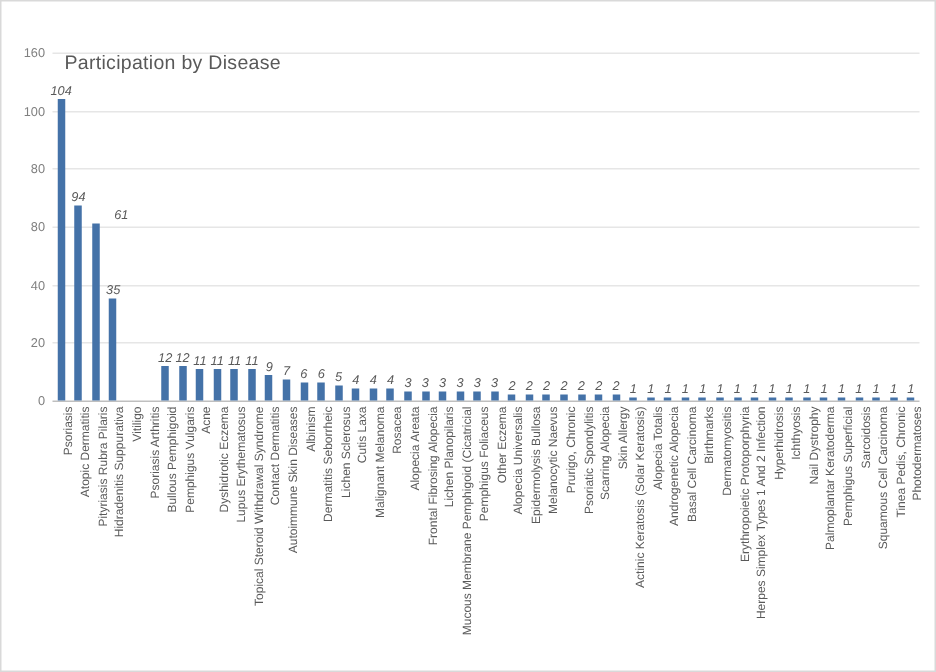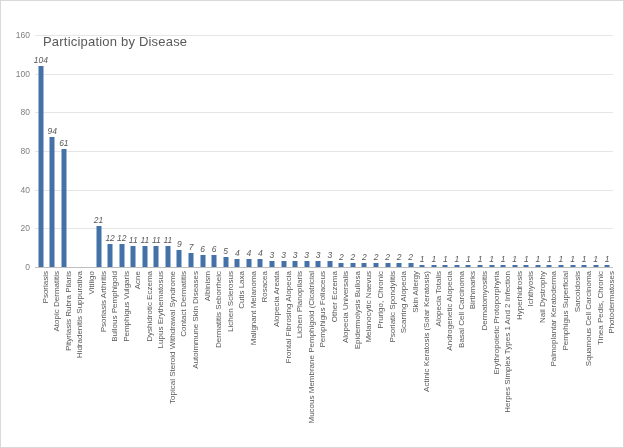--- a/index.html
+++ b/index.html
@@ -144,25 +144,25 @@
         <div class="bar-slot" style="left: 0px; width: 11.56px;">
           <div class="bar" title="Psoriasis: 104" style="height: 201.067px; background: rgb(68, 114, 168);"></div>
           <div class="bar-label" style="bottom: 202.067px;">104</div>
         </div>
         <div class="bar-slot" style="left: 11.56px; width: 11.56px;">
           <div class="bar" title="Atopic Dermatitis: 67" style="height: 129.533px; background: rgb(68, 114, 168);"></div>
           <div class="bar-label" style="bottom: 130.533px;">94</div>
         </div>
         <div class="bar-slot" style="left: 23.12px; width: 11.56px;">
           <div class="bar" title="Pityriasis Rubra Pilaris: 61" style="height: 117.933px; background: rgb(68, 114, 168);"></div>
-          <div class="bar-label" style="bottom: 118.933px;">61</div>
-        </div>
-        <div class="bar-slot" style="left: 57.8px; width: 11.56px;">
-          <div class="bar" title="Psoriasis Arthritis: 21" style="height: 40.6px; background: rgb(68, 114, 168);"></div>
-          <div class="bar-label" style="bottom: 41.6px;">21</div>
+          <div class="bar-label" style="bottom: 118.933px; margin-left: 17px;">61</div>
+        </div>
+        <div class="bar-slot" style="left: 34.68px; width: 11.56px;">
+          <div class="bar" title="Hidradenitis Suppurativa: 35" style="height: 67.6667px; background: rgb(68, 114, 168);"></div>
+          <div class="bar-label" style="bottom: 68.6667px;">35</div>
         </div>
         <div class="bar-slot" style="left: 69.36px; width: 11.56px;">
           <div class="bar" title="Bullous Pemphigoid: 12" style="height: 23.2px; background: rgb(68, 114, 168);"></div>
           <div class="bar-label" style="bottom: 24.2px;">12</div>
         </div>
         <div class="bar-slot" style="left: 80.92px; width: 11.56px;">
           <div class="bar" title="Pemphigus Vulgaris: 12" style="height: 23.2px; background: rgb(68, 114, 168);"></div>
           <div class="bar-label" style="bottom: 24.2px;">12</div>
         </div>
         <div class="bar-slot" style="left: 92.48px; width: 11.56px;">

